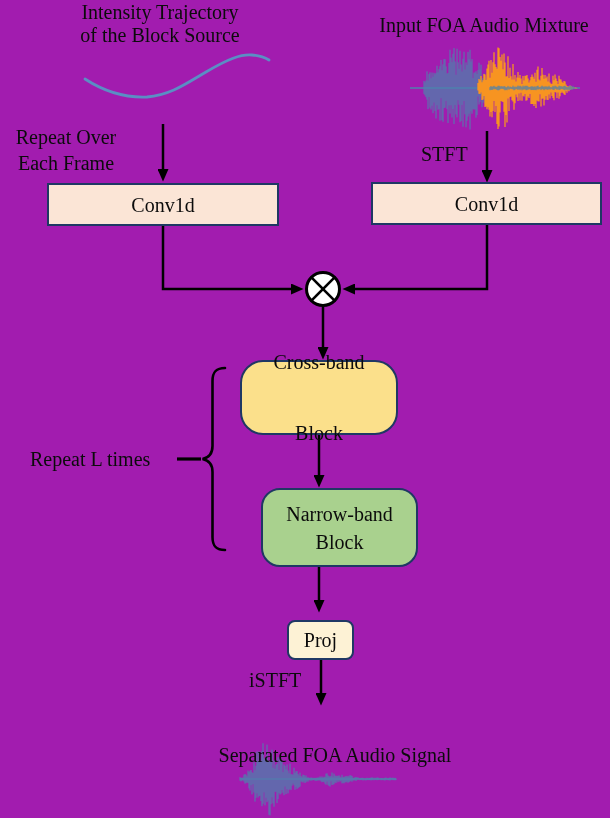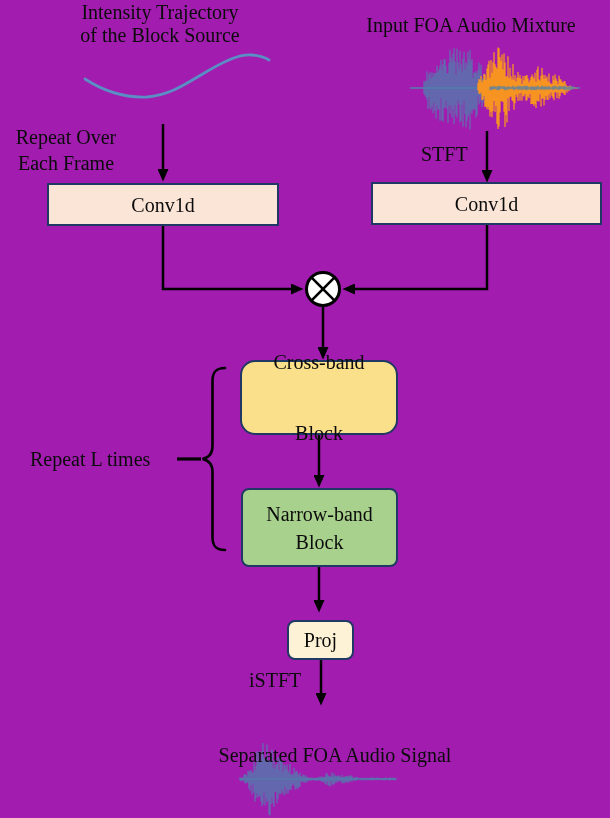--- a/index.html
+++ b/index.html
@@ -11,22 +11,22 @@
   .abs{position:absolute;z-index:2;}
   .lbl{font-size:20px;white-space:nowrap;}
   .ctr{text-align:center;}
   .box{
     position:absolute;z-index:2;box-sizing:border-box;
     border:2.5px solid var(--border,#1f3864);
     display:flex;flex-direction:column;align-items:center;justify-content:center;
     font-size:20px;line-height:26px;white-space:nowrap;
   }
   .conv-box{background:var(--conv-fill,#fbe5d6);border-radius:0;}
-  .crossband-box{background:var(--cross-band-fill,#fbe08b);border-radius:15px;line-height:28px;gap:43px;}
-  .narrowband-box{background:var(--narrow-band-fill,#a9d18e);border-radius:8px;line-height:28px;}
+  .crossband-box{background:var(--cross-band-fill,#fbe08b);border-radius:23px;line-height:28px;gap:43px;}
+  .narrowband-box{background:var(--narrow-band-fill,#a9d18e);border-radius:19px;line-height:28px;margin-left:20px;}
   .proj-box{background:var(--proj-fill,#fdf2d5);border-radius:8px;}
   .title{line-height:23px;}
   .edge-lbl{line-height:26px;}
   .arrow-line{stroke:#000000;stroke-width:2.5;fill:none;}
   .thick-dash{stroke:#000000;stroke-width:3.2;fill:none;}
   .brace-path{stroke:#000000;stroke-width:2.6;fill:none;stroke-linecap:round;}
   .mult-circle{fill:#ffffff;stroke:#000000;stroke-width:3;}
   .mult-x{stroke:#000000;stroke-width:2.6;stroke-linecap:round;}
   .traj-curve{stroke:var(--curve-blue,#5b8ec4);stroke-width:2.8;fill:none;stroke-linecap:round;}
 </style>
@@ -75,21 +75,21 @@
       <path class="brace-path" d="M 225 368 C 215 368 212.5 373 212.5 381 L 212.5 446 C 212.5 453 210 457.5 202.5 459 C 210 460.5 212.5 465 212.5 472 L 212.5 537 C 212.5 545 215 550 225 550"></path>
       <line class="thick-dash" x1="177" y1="459" x2="201" y2="459"></line>
     </g>
   </svg>
 
   <div class="abs ctr" style="left:36px;top:1px;width:248px;">
     <div class="lbl title">Intensity Trajectory</div>
     <div class="lbl title">of the Block Source</div>
   </div>
 
-  <div class="abs ctr" style="left:347px;top:14px;width:248px;">
+  <div class="abs ctr" style="left:360px;top:14px;width:248px;">
     <div class="lbl">Input FOA Audio Mixture</div>
   </div>
 
   <div class="abs ctr" style="left:0px;top:124px;width:132px;">
     <div class="lbl edge-lbl">Repeat Over</div>
     <div class="lbl edge-lbl">Each Frame</div>
   </div>
 
   <div class="abs lbl" style="left:421px;top:143px;">STFT</div>
 

